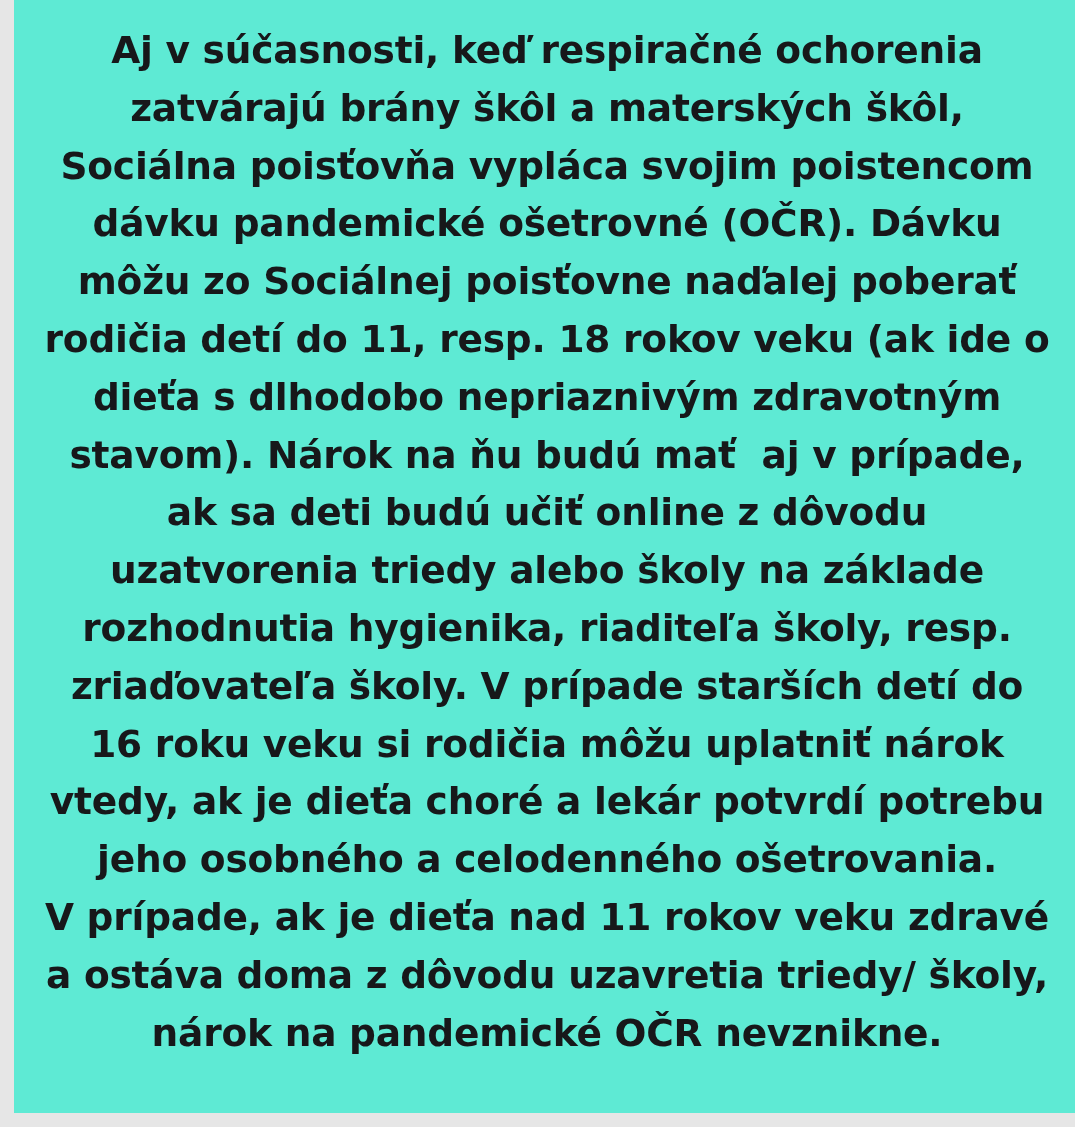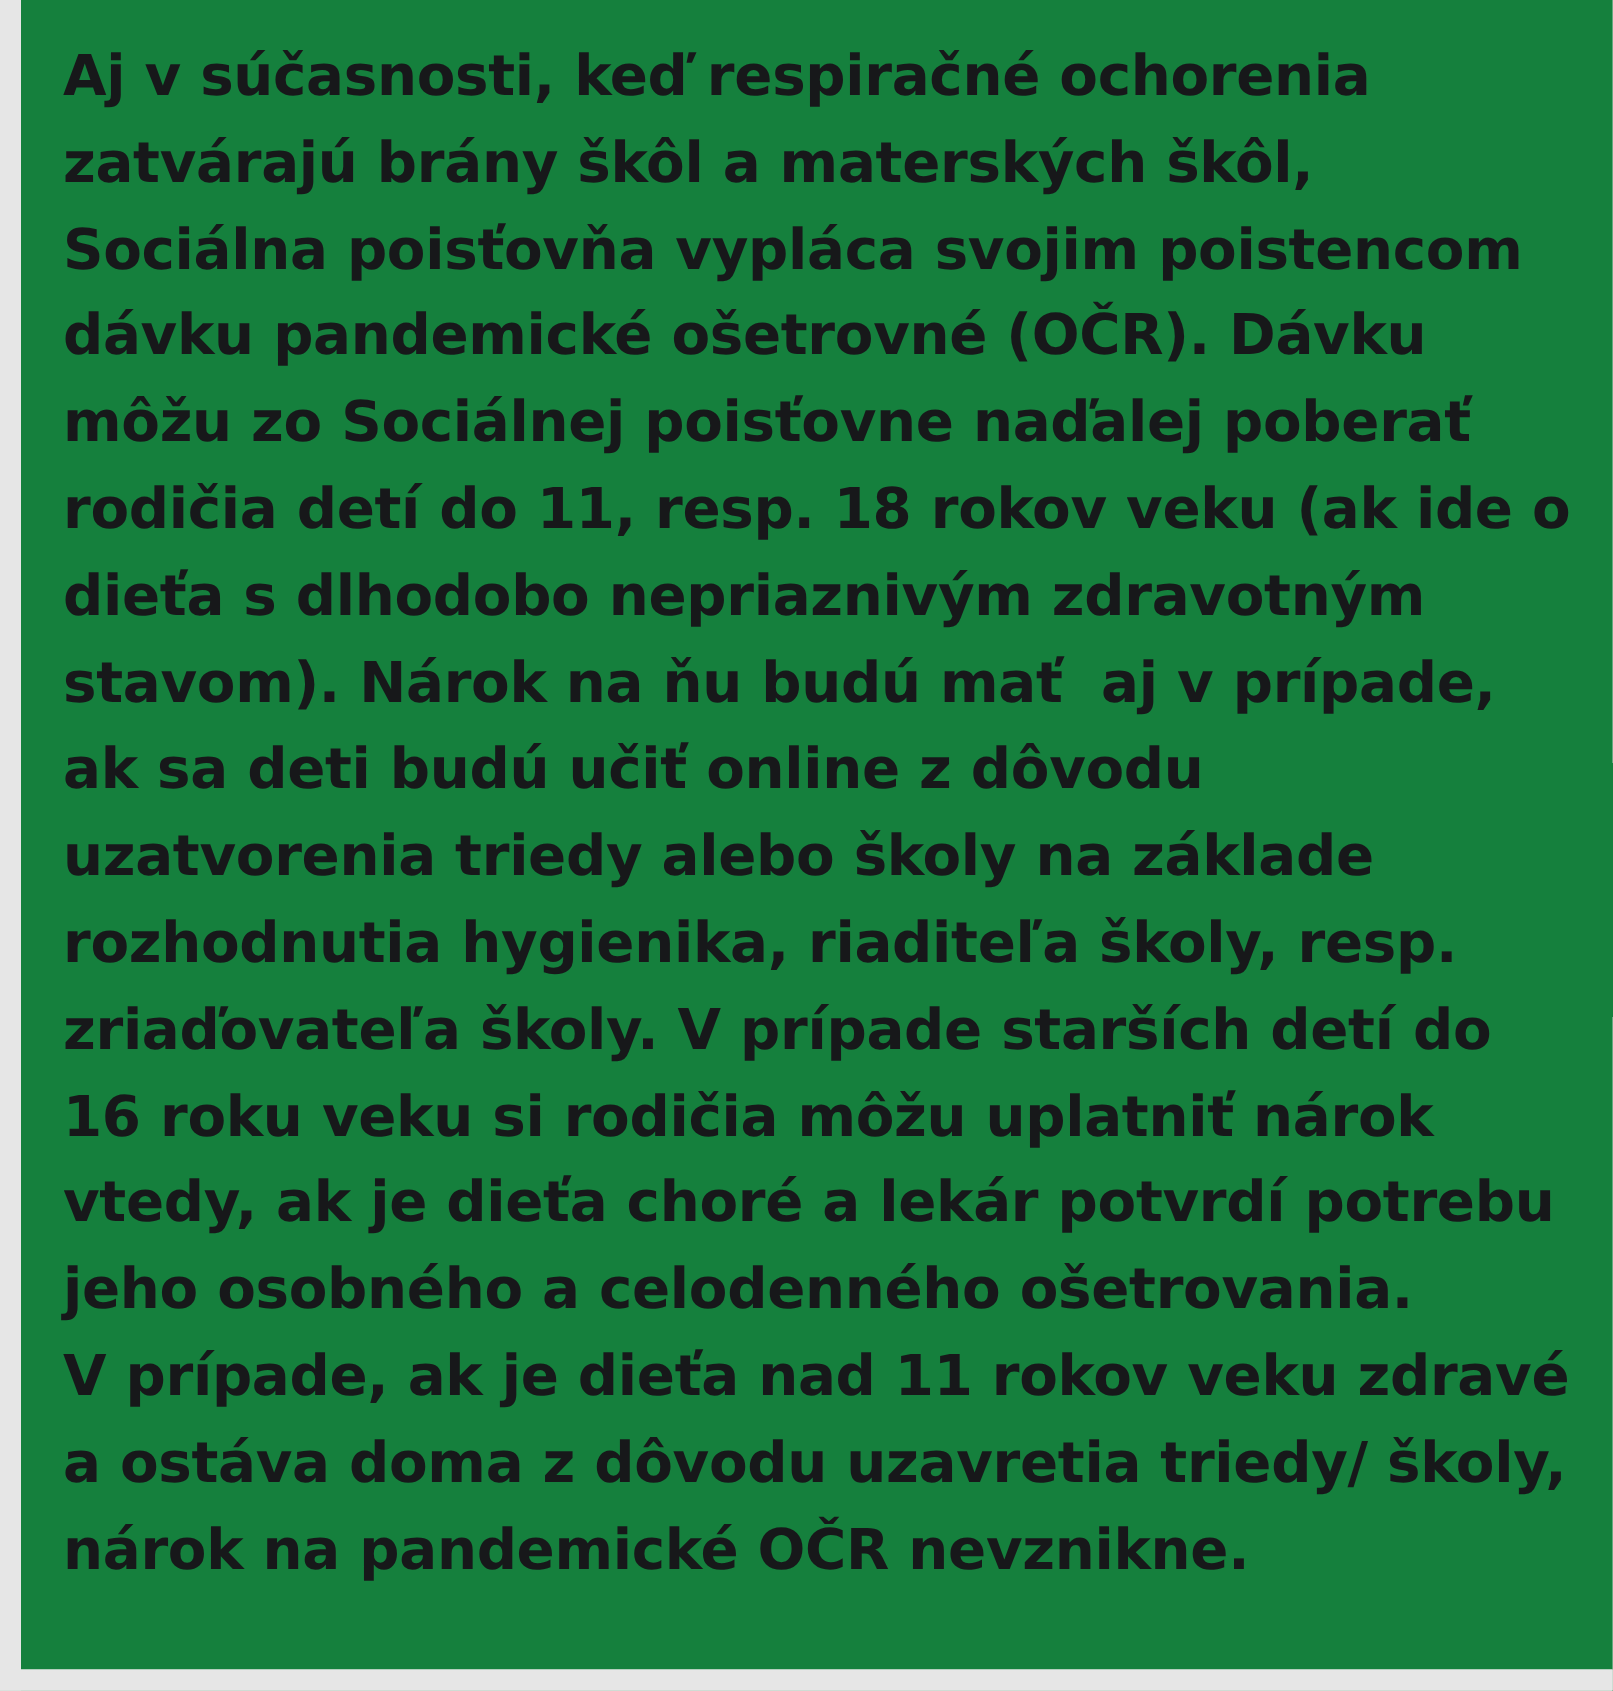--- a/index.html
+++ b/index.html
@@ -19,22 +19,23 @@
     height: 1127px;
     background: #f2f2f2;
     box-sizing: border-box;
   }
   .content-card {
     position: absolute;
     left: 14px;
     top: 0px;
     width: 1061px;
     height: 1113px;
-    background: #15803d;
+    background: #5eead4;
     box-sizing: border-box;
+    text-align: center;
   }
   .text-block {
     position: absolute;
     left: 28px;
     top: 22px;
     width: 1010px;
     color: #17181a;
     font-family: "DejaVu Sans", sans-serif;
     font-weight: bold;
     font-size: 37.5px;

